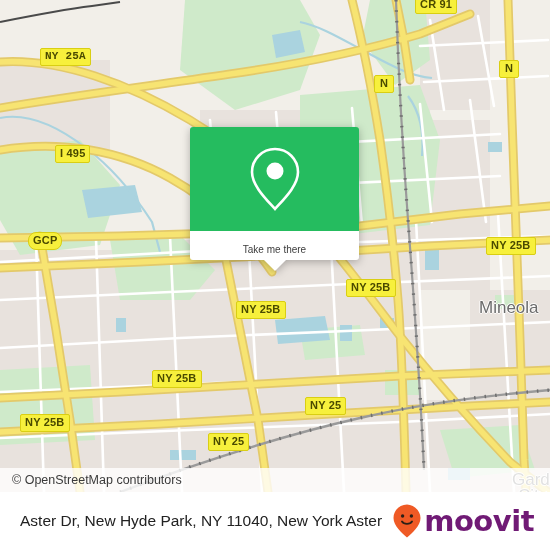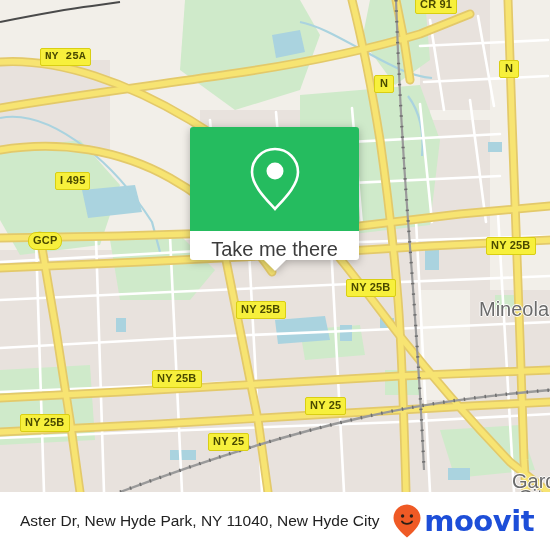--- a/index.html
+++ b/index.html
@@ -43,21 +43,21 @@
     font-family: "Liberation Sans", sans-serif;
   }
   .shield.sq {
     padding: 2px 5px 3px 5px;
   }
 
   
   .place {
     position: absolute;
     color: #6b6b6b;
-    font-size: 20px;
+    font-size: 17px;
     white-space: nowrap;
     font-family: "Liberation Sans", sans-serif;
     text-shadow:
       1px 0 0 rgba(255,255,255,.85), -1px 0 0 rgba(255,255,255,.85),
       0 1px 0 rgba(255,255,255,.85), 0 -1px 0 rgba(255,255,255,.85);
   }
 
   
   #callout {
     position: absolute;
@@ -78,21 +78,21 @@
     position: relative;
     height: 29px;
     background: #ffffff;
     border-radius: 0 0 3px 3px;
     display: flex;
     align-items: center;
     justify-content: center;
   }
   #callout-label {
     color: #3c3c3c;
-    font-size: 20px;
+    font-size: 10px;
     font-family: "Liberation Sans", sans-serif;
     margin-top: 7px;
   }
   #callout-tail {
     position: absolute;
     left: 50%;
     margin-left: -11px;
     top: 100%;
     width: 0; height: 0;
     border-left: 11px solid transparent;
@@ -138,21 +138,21 @@
     font-size: 15.5px;
     font-family: "Liberation Sans", sans-serif;
     white-space: nowrap;
   }
   #brand {
     display: flex;
     align-items: center;
     gap: 2px;
   }
   #brand-word {
-    color: #1d4ed8;
+    color: #701a75;
     font-size: 29px;
     font-weight: bold;
     letter-spacing: -0.5px;
     font-family: "DejaVu Sans", sans-serif;
     line-height: 1;
   }
 </style>
 </head>
 <body>
 
@@ -270,21 +270,21 @@
 
       <g stroke="#4a4a4a" stroke-width="2" fill="none">
         <path d="M0 22 C30 16, 60 10, 92 6 L120 2"></path>
       </g>
     </svg>
 
     <div class="shield" style="left:40px;top:48px;font-family:Liberation Mono, monospace;">NY 25A</div>
     <div class="shield" style="left:415px;top:-4px;">CR 91</div>
     <div class="shield sq" style="left:374px;top:75px;">N</div>
     <div class="shield sq" style="left:499px;top:60px;">N</div>
-    <div class="shield" style="left:55px;top:172px;">I 495</div>
+    <div class="shield" style="left:55px;top:145px;">I 495</div>
     <div class="shield" style="left:28px;top:232px;border-radius:8px;">GCP</div>
     <div class="shield" style="left:486px;top:237px;">NY 25B</div>
     <div class="shield" style="left:346px;top:279px;">NY 25B</div>
     <div class="shield" style="left:236px;top:301px;">NY 25B</div>
     <div class="shield" style="left:152px;top:370px;">NY 25B</div>
     <div class="shield" style="left:20px;top:414px;">NY 25B</div>
     <div class="shield" style="left:305px;top:397px;">NY 25</div>
     <div class="shield" style="left:208px;top:433px;">NY 25</div>
 
     <div class="place" style="left:479px;top:298px;">Mineola</div>
@@ -297,24 +297,27 @@
           <path d="M29 4 C16.3 4, 6 14.3, 6 27 C6 40.5, 20 54, 29 64 C38 54, 52 40.5, 52 27 C52 14.3, 41.7 4, 29 4 Z" fill="none" stroke="#ffffff" stroke-width="2.6"></path>
           <circle cx="29" cy="26" r="8.5" fill="#ffffff"></circle>
         </svg>
       </div>
       <div id="callout-foot">
         <span id="callout-label">Take me there</span>
         <div id="callout-tail"></div>
       </div>
     </div>
 
+    <div id="attribution">
+      <span id="attribution-text">© OpenStreetMap contributors</span>
+    </div>
   </div>
 
   <div id="footer">
-    <span id="footer-address">Aster Dr, New Hyde Park, NY 11040, New Hyde City</span>
+    <span id="footer-address">Aster Dr, New Hyde Park, NY 11040, New York Aster</span>
     <div id="brand">
       <svg width="30" height="36" viewBox="0 0 30 36">
         <path d="M15 1.5 C7.5 1.5, 1.5 7.5, 1.5 15 C1.5 23, 10 30, 15 34.5 C20 30, 28.5 23, 28.5 15 C28.5 7.5, 21.5 1.5, 15 1.5 Z" fill="#ef5a25"></path>
         <circle cx="10.6" cy="13" r="1.7" fill="#2b2017"></circle>
         <circle cx="19.4" cy="13" r="1.7" fill="#2b2017"></circle>
         <path d="M10 18.5 C12 21.6, 18 21.6, 20 18.5" stroke="#2b2017" stroke-width="1.9" fill="none" stroke-linecap="round"></path>
       </svg>
       <span id="brand-word">moovit</span>
     </div>
   </div>

